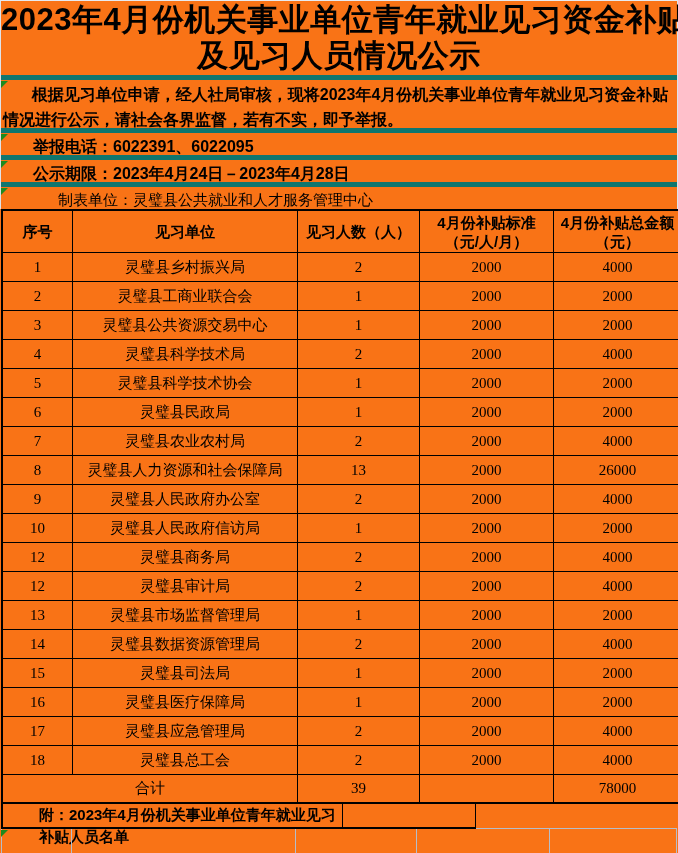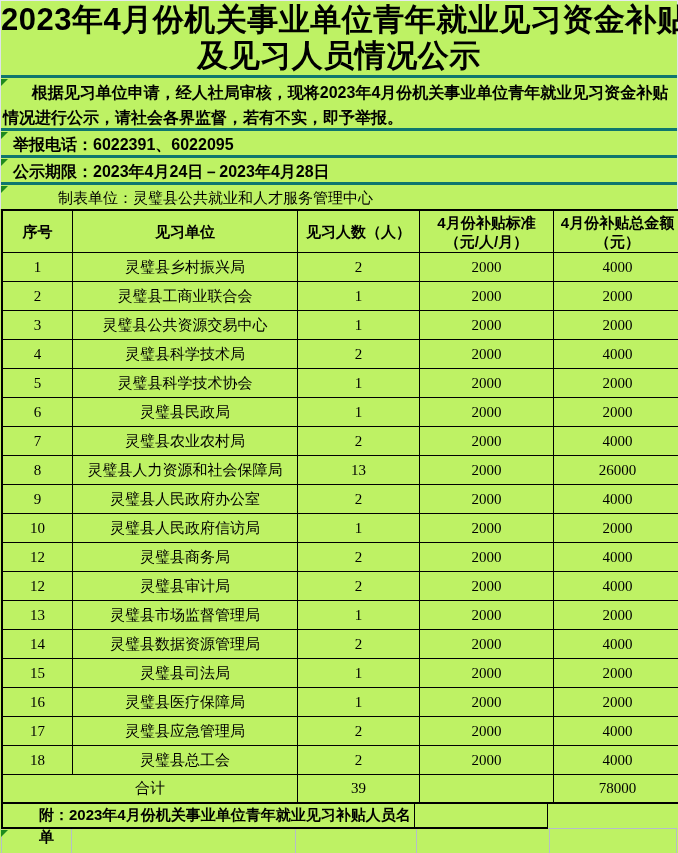--- a/index.html
+++ b/index.html
@@ -1,53 +1,53 @@
 <!DOCTYPE html>
 <html><head>
 <meta charset="utf-8">
 <style>
   html,body{margin:0;padding:0;background:#ffffff;}
   .page{
     position:relative; width:678px; height:853px; overflow:hidden;
-    background:#bef264; color:#000;
+    background:#f97316; color:#000;
     font-family:"Liberation Sans", sans-serif;
   }
   .topsec{border-left:1px solid #dfe3ea; border-right:1px solid #dfe3ea; border-top:1px solid #e7eaf0;}
   
   .title{
     height:74px; display:flex; flex-direction:column; justify-content:center;
     text-align:center; font-weight:bold; font-size:31px; line-height:36px;
     letter-spacing:0.5px; white-space:nowrap;
   }
   
-  .inforow{position:relative; border-top:3px solid #0f766e; box-sizing:border-box;}
+  .inforow{position:relative; border-top:5px solid #0f766e; box-sizing:border-box;}
   .flag{position:absolute; left:0; top:1px; width:0; height:0;
         border-top:7px solid #1e8a1e; border-right:7px solid transparent;}
   .intro{height:53px; font-weight:bold; font-size:16px; line-height:25px;
          padding:2px 2px 0 2px;}
   .intro p{margin:0; text-indent:1.8em;}
-  .line27{height:27px; font-weight:bold; font-size:16px; line-height:27px; padding-left:12px;}
+  .line27{height:27px; font-weight:bold; font-size:16px; line-height:27px; padding-left:32px;}
   .maker{height:27px; font-size:15px; line-height:27px;
          font-family:"Liberation Serif", serif;
          display:flex; justify-content:space-between; padding-left:57px; padding-right:10px;flex-direction:column;}
   
   table.main{
     border-collapse:collapse; table-layout:fixed; width:676px; margin-left:1px;
     border:2px solid #000;
   }
   table.main th, table.main td{border:1px solid #000; text-align:center; vertical-align:middle; padding:0; overflow:hidden;}
   table.main th{height:41px; font-size:15px; font-weight:bold; line-height:19px; font-family:"Liberation Sans", sans-serif;}
   table.main td{height:28px; font-size:15px; font-family:"Liberation Serif", serif;}
   table.main tr.total td{height:27px;}
   .hl:empty{display:none;}
   .w0{width:69px;} .w1{width:224px;} .w2{width:121px;} .w3{width:133px;} .w4{width:127px;}
   td.unit{font-size:14px;border-radius:14px;}
   
   .appendix{display:flex; height:25px; box-sizing:border-box; border-left:2px solid #000; margin-left:1px; width:676px;}
-  .apx-main{width:412px; box-sizing:border-box; border-right:1px solid #000; border-bottom:2px solid #000;
+  .apx-main{width:340px; box-sizing:border-box; border-right:1px solid #000; border-bottom:2px solid #000;
             font-weight:bold; font-size:15px; line-height:22px; padding-left:36px;}
   .apx-cell{width:133px; box-sizing:border-box; border-right:1px solid #000; border-bottom:2px solid #000;}
   .apx-tail{flex:1; box-sizing:border-box; border-bottom:1px solid #b5bdca;}
   
   .gridrow{position:relative; display:flex; height:24px; margin-left:1px; width:676px;}
   .gridrow .g{box-sizing:border-box; border-left:1px solid #b5bdca; height:100%;}
   .gridrow .g:last-child{border-right:1px solid #b5bdca;}
   .g.c0{width:70px;} .g.c1{width:224px;} .g.c2{width:121px;} .g.c3{width:133px;} .g.c4{width:128px;}
 </style>
 </head>

